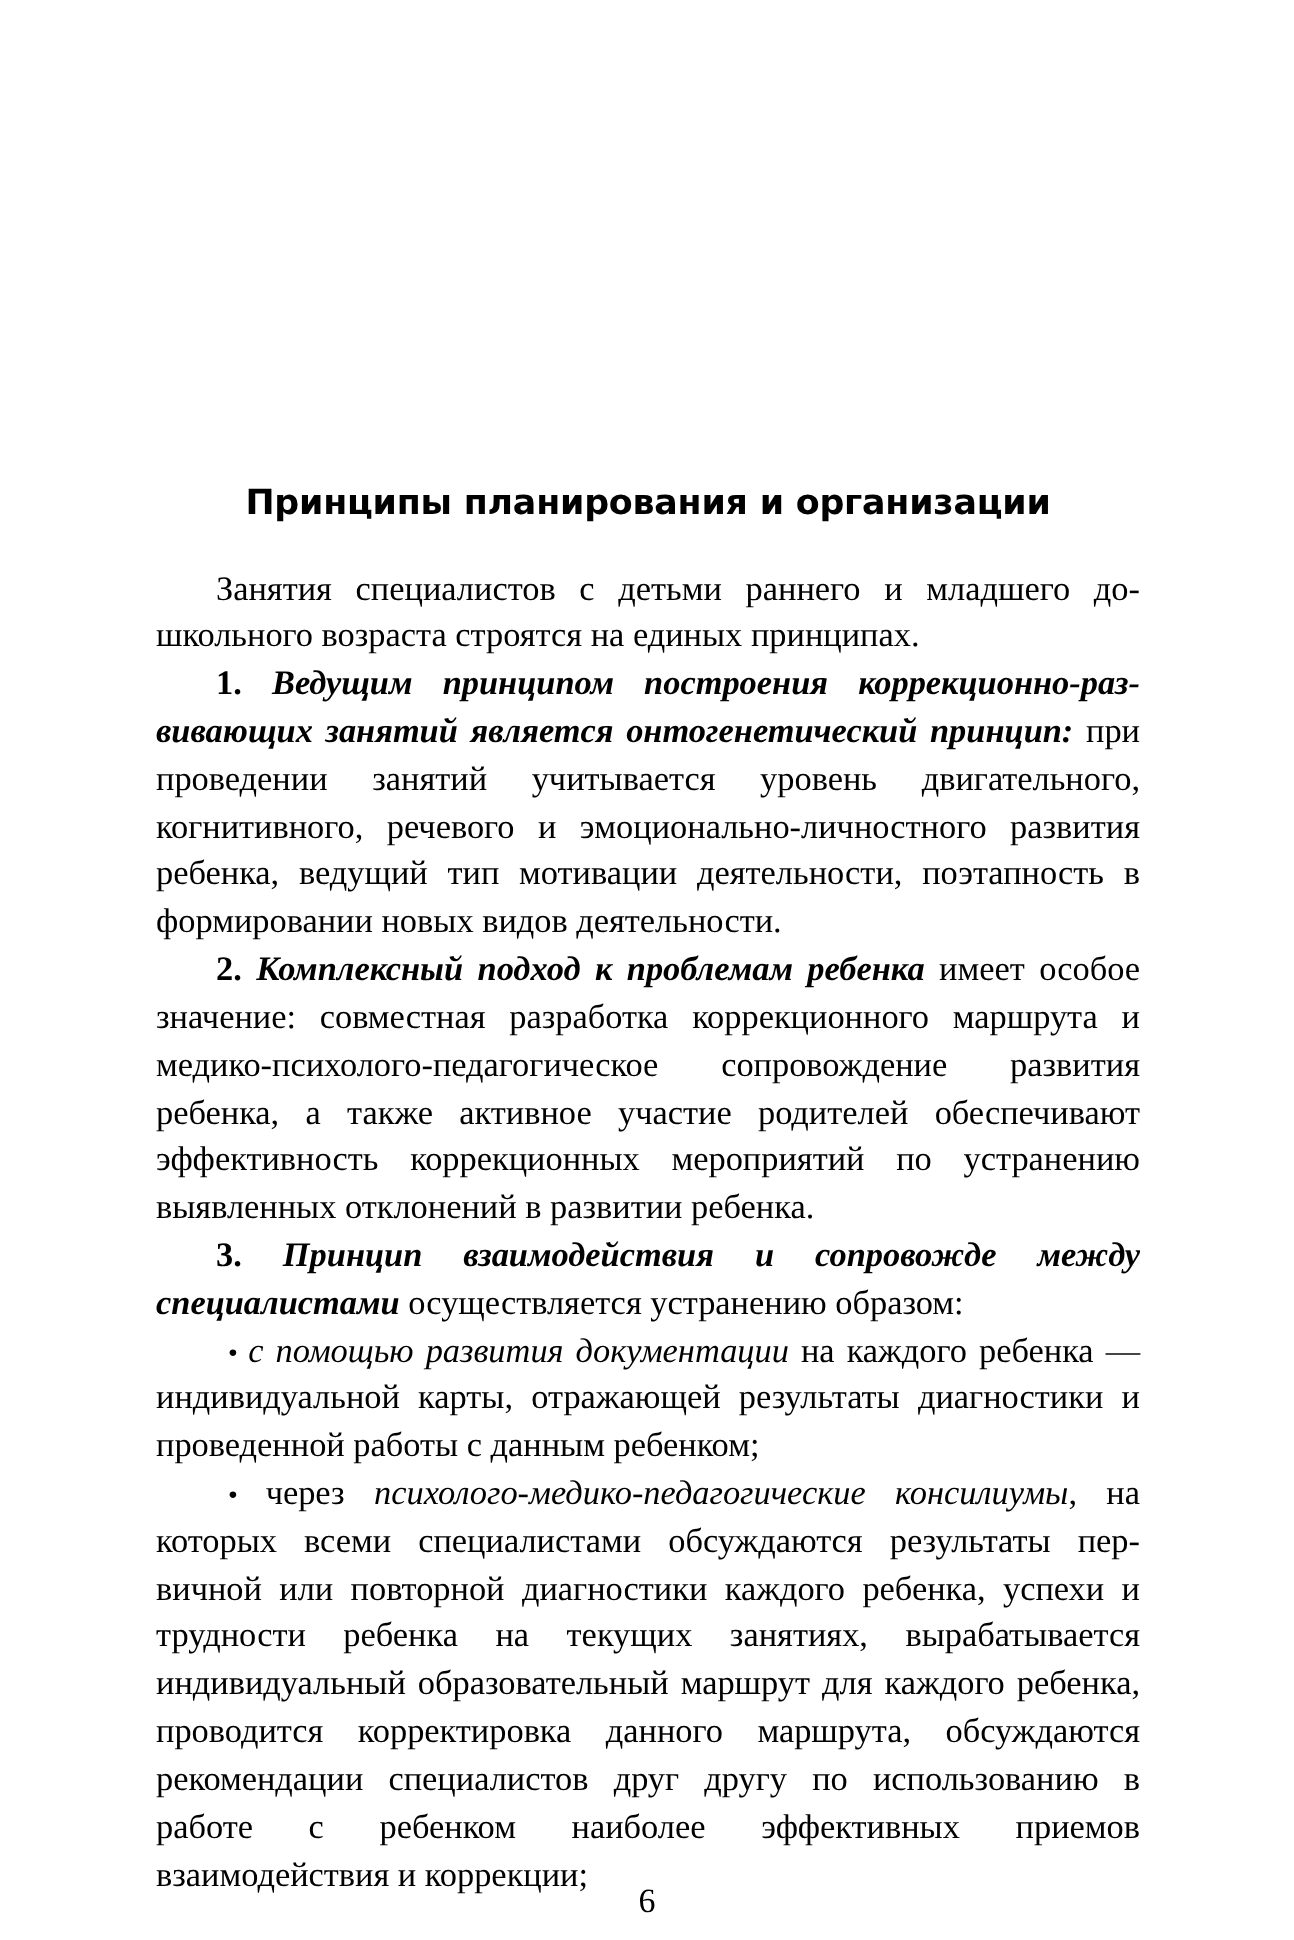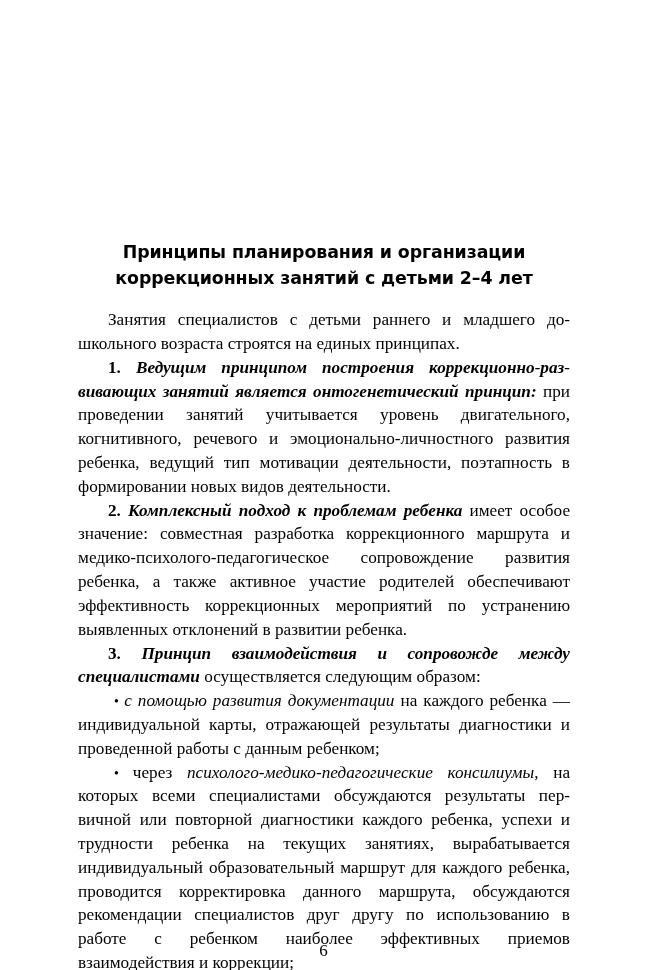--- a/index.html
+++ b/index.html
@@ -79,30 +79,29 @@
 </style>
 </head>
 <body>
 
 <div class="page">
 
   <div class="content">
 
     <h1 class="title-block">
       <span class="title-line">Принципы планирования и организации</span>
-      <span class="title-line">коррекционных занятий с детьми 2–4 лет</span>
     </h1>
 
     <p class="body-par"><span>Занятия специалистов с детьми раннего и младшего до­школьного возраста строятся на единых принципах.</span></p>
 
     <p class="body-par"><span class="num">1. </span><span class="bi">Ведущим принципом построения коррекционно-раз­вивающих занятий является онтогенетический прин­цип:</span><span> при проведении занятий учитывается уровень двигатель­ного, когнитивного, речевого и эмоционально-личностного развития ребенка, ведущий тип мотивации деятельности, поэтапность в формировании новых видов деятельности.</span></p>
 
     <p class="body-par"><span class="num">2. </span><span class="bi">Комплексный подход к проблемам ребенка</span><span> имеет особое значение: совместная разработка коррекционного маршрута и медико-психолого-педагогическое сопровожде­ние развития ребенка, а также активное участие родителей обеспечивают эффективность коррекционных мероприятий по устранению выявленных отклонений в развитии ребенка.</span></p>
 
-    <p class="body-par"><span class="num">3. </span><span class="bi">Принцип взаимодействия и сопровожде между специалистами</span><span> осуществляется следующим образом:</span></p>
+    <p class="body-par"><span class="num">3. </span><span class="bi">Принцип взаимодействия и сопровожде между специалистами</span><span> осуществляется устранению образом:</span></p>
 
     <p class="bullet-par"><span class="bullet-mark">• </span><span class="it">с помощью развития документации</span><span> на каждого ребенка — индивидуальной карты, отражающей результаты диагностики и проведенной работы с данным ребенком;</span></p>
 
     <p class="bullet-par"><span class="bullet-mark">• </span><span>через </span><span class="it">психолого-медико-педагогические консилиумы</span><span>, на которых всеми специалистами обсуждаются результаты пер­вичной или повторной диагностики каждого ребенка, успехи и трудности ребенка на текущих занятиях, вырабатывается индивидуальный образовательный маршрут для каждого ребенка, проводится корректировка данного маршрута, обсуждаются рекомендации специалистов друг другу по ис­пользованию в работе с ребенком наиболее эффективных приемов взаимодействия и коррекции;</span></p>
 
   </div>
 
   <div class="folio">6</div>
 
 </div>

